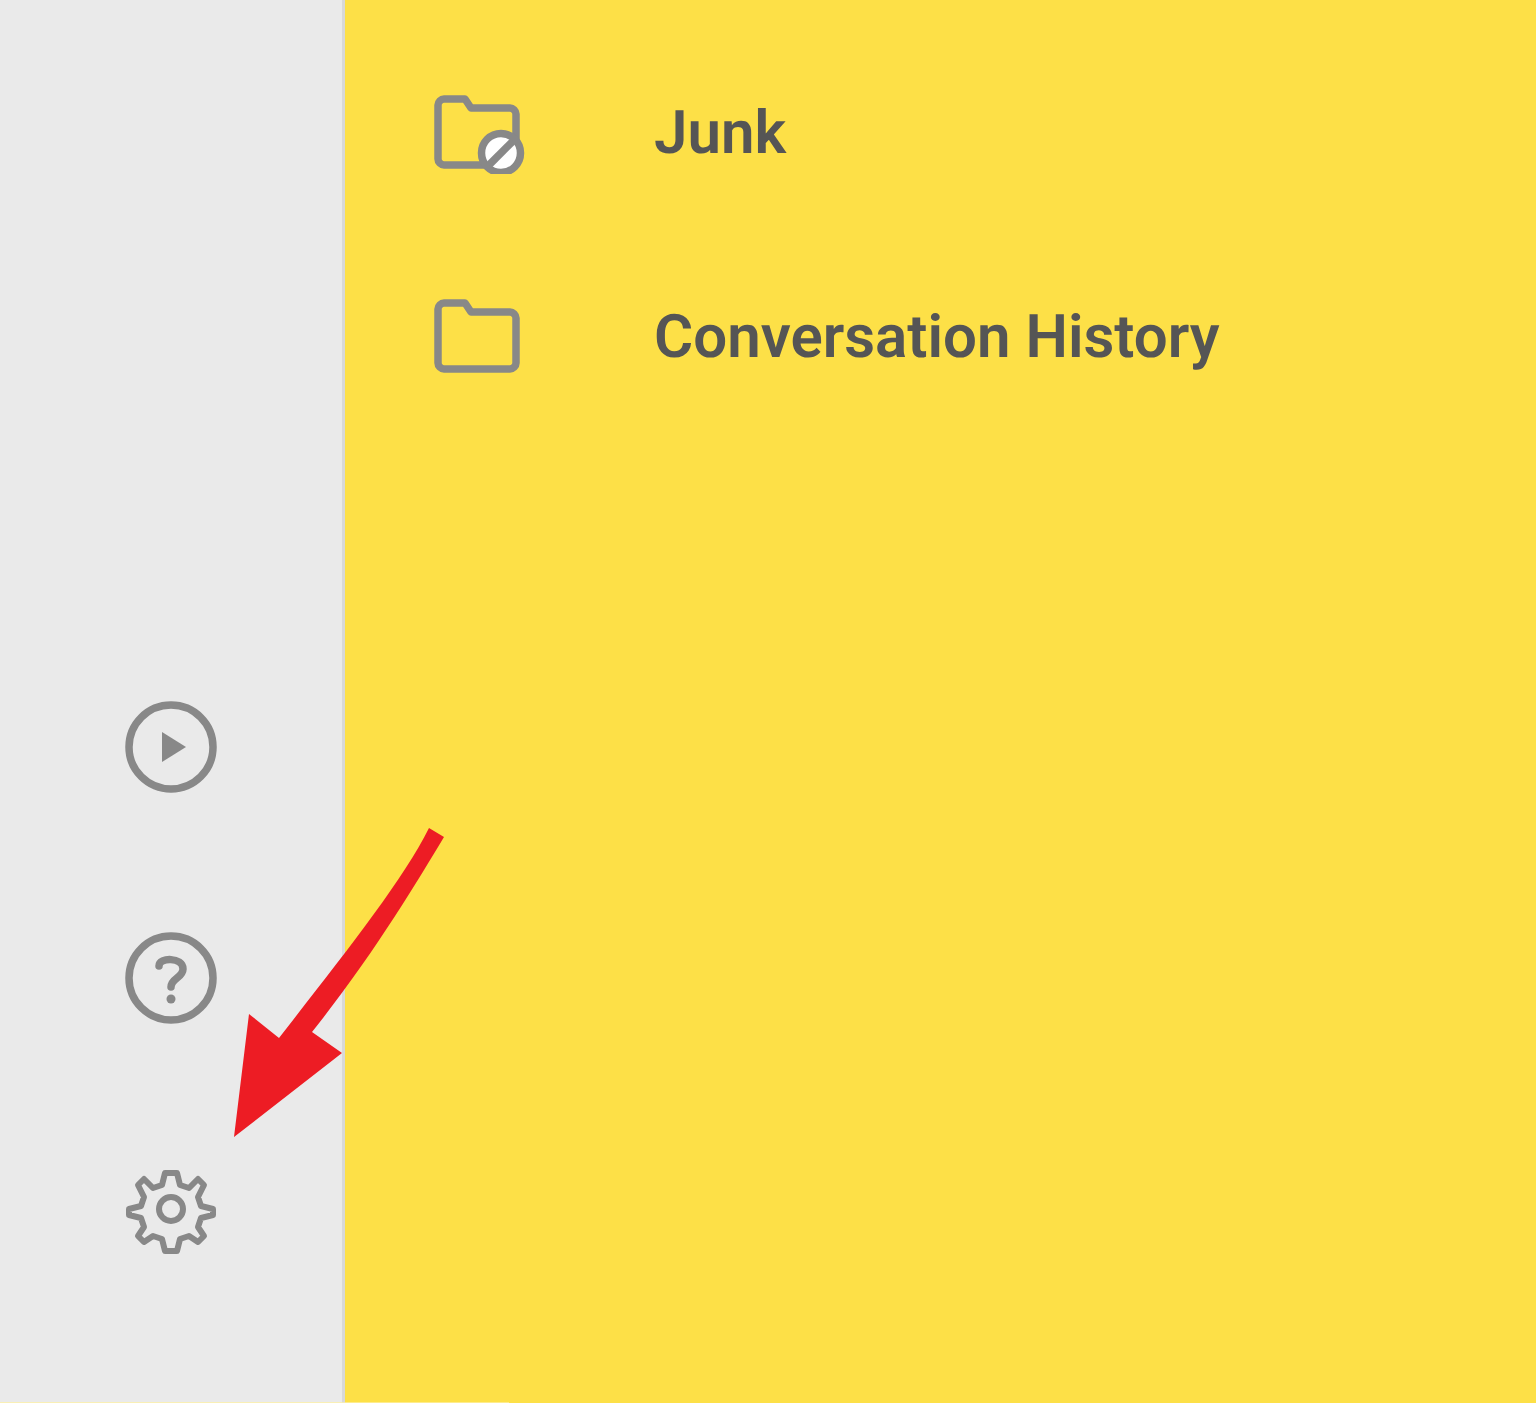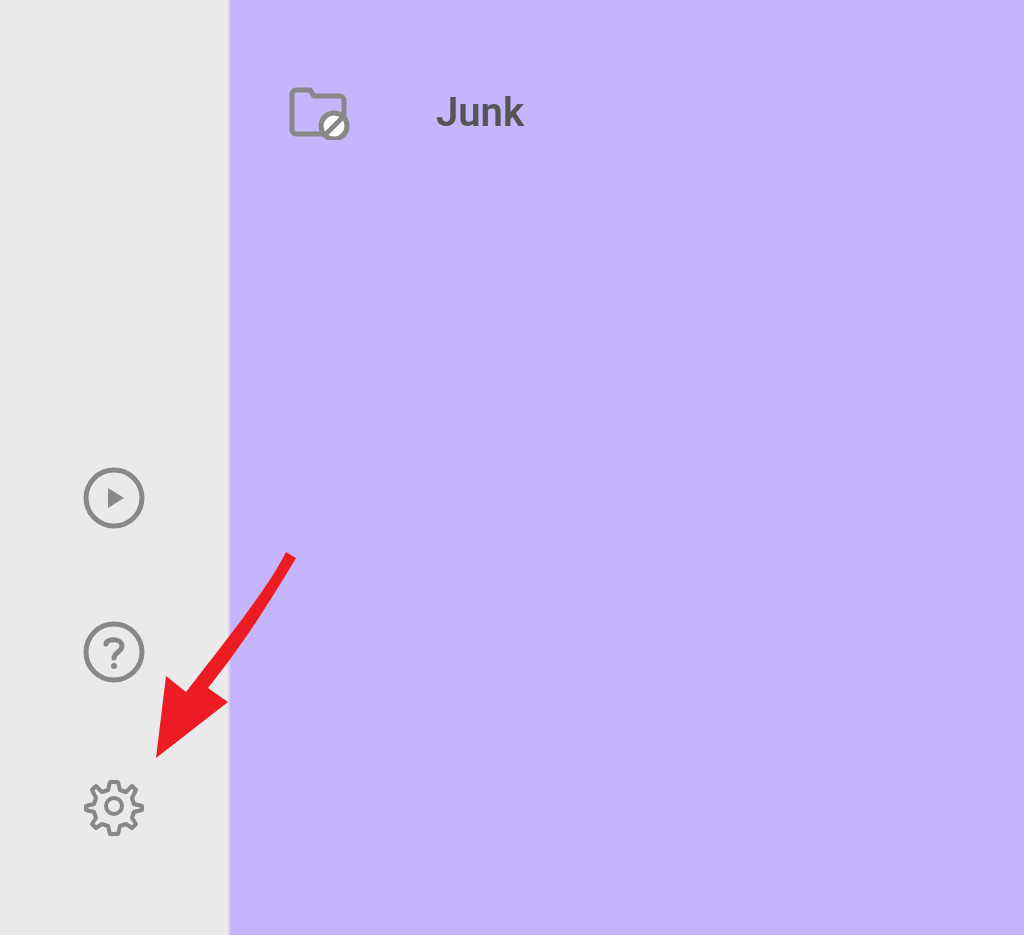--- a/index.html
+++ b/index.html
@@ -46,22 +46,22 @@
     }
     .help-btn {
       top: 622px;
     }
     .settings-btn {
       top: 776px;
     }
     .main-panel {
       flex: 1;
       height: 100%;
-      background: #c4b5fd;
-      padding-top: 44px;
+      background: #fde047;
+      padding-top: 20px;
     }
     .folder-item {
       display: flex;
       align-items: center;
       padding: 40px 0 40px 56px;
       cursor: pointer;
     }
     .folder-icon {
       width: 64px;
       height: 56px;
@@ -129,20 +129,28 @@
       <span class="folder-icon">
         <svg viewBox="0 0 64 56" fill="none">
           <path d="M6 12 L6 46 C6 48 8 50 10 50 L54 50 C56 50 58 48 58 46 L58 16 C58 14 56 12 54 12 L28 12 L24 6 L10 6 C8 6 6 8 6 10 Z" stroke="#888888" stroke-width="5" fill="none" stroke-linejoin="round"></path>
           <circle cx="48" cy="42" r="13" stroke="#888888" stroke-width="5" fill="#ffffff"></circle>
           <line x1="40" y1="50" x2="56" y2="34" stroke="#888888" stroke-width="5"></line>
         </svg>
       </span>
       <span class="folder-label">Junk</span>
     </div>
 
+    <div class="folder-item">
+      <span class="folder-icon">
+        <svg viewBox="0 0 64 56" fill="none">
+          <path d="M6 12 L6 46 C6 48 8 50 10 50 L54 50 C56 50 58 48 58 46 L58 16 C58 14 56 12 54 12 L28 12 L24 6 L10 6 C8 6 6 8 6 10 Z" stroke="#888888" stroke-width="5" fill="none" stroke-linejoin="round"></path>
+        </svg>
+      </span>
+      <span class="folder-label">Conversation History</span>
+    </div>
 
   </div>
 </div>
 
 <div class="annotation-arrow">
   <svg width="200" height="230" viewBox="0 0 200 230">
     <defs>
       <linearGradient id="arrowGrad" x1="0%" y1="0%" x2="0%" y2="100%">
         <stop offset="0%" stop-color="#ff3030"></stop>
         <stop offset="100%" stop-color="#d00000"></stop>

